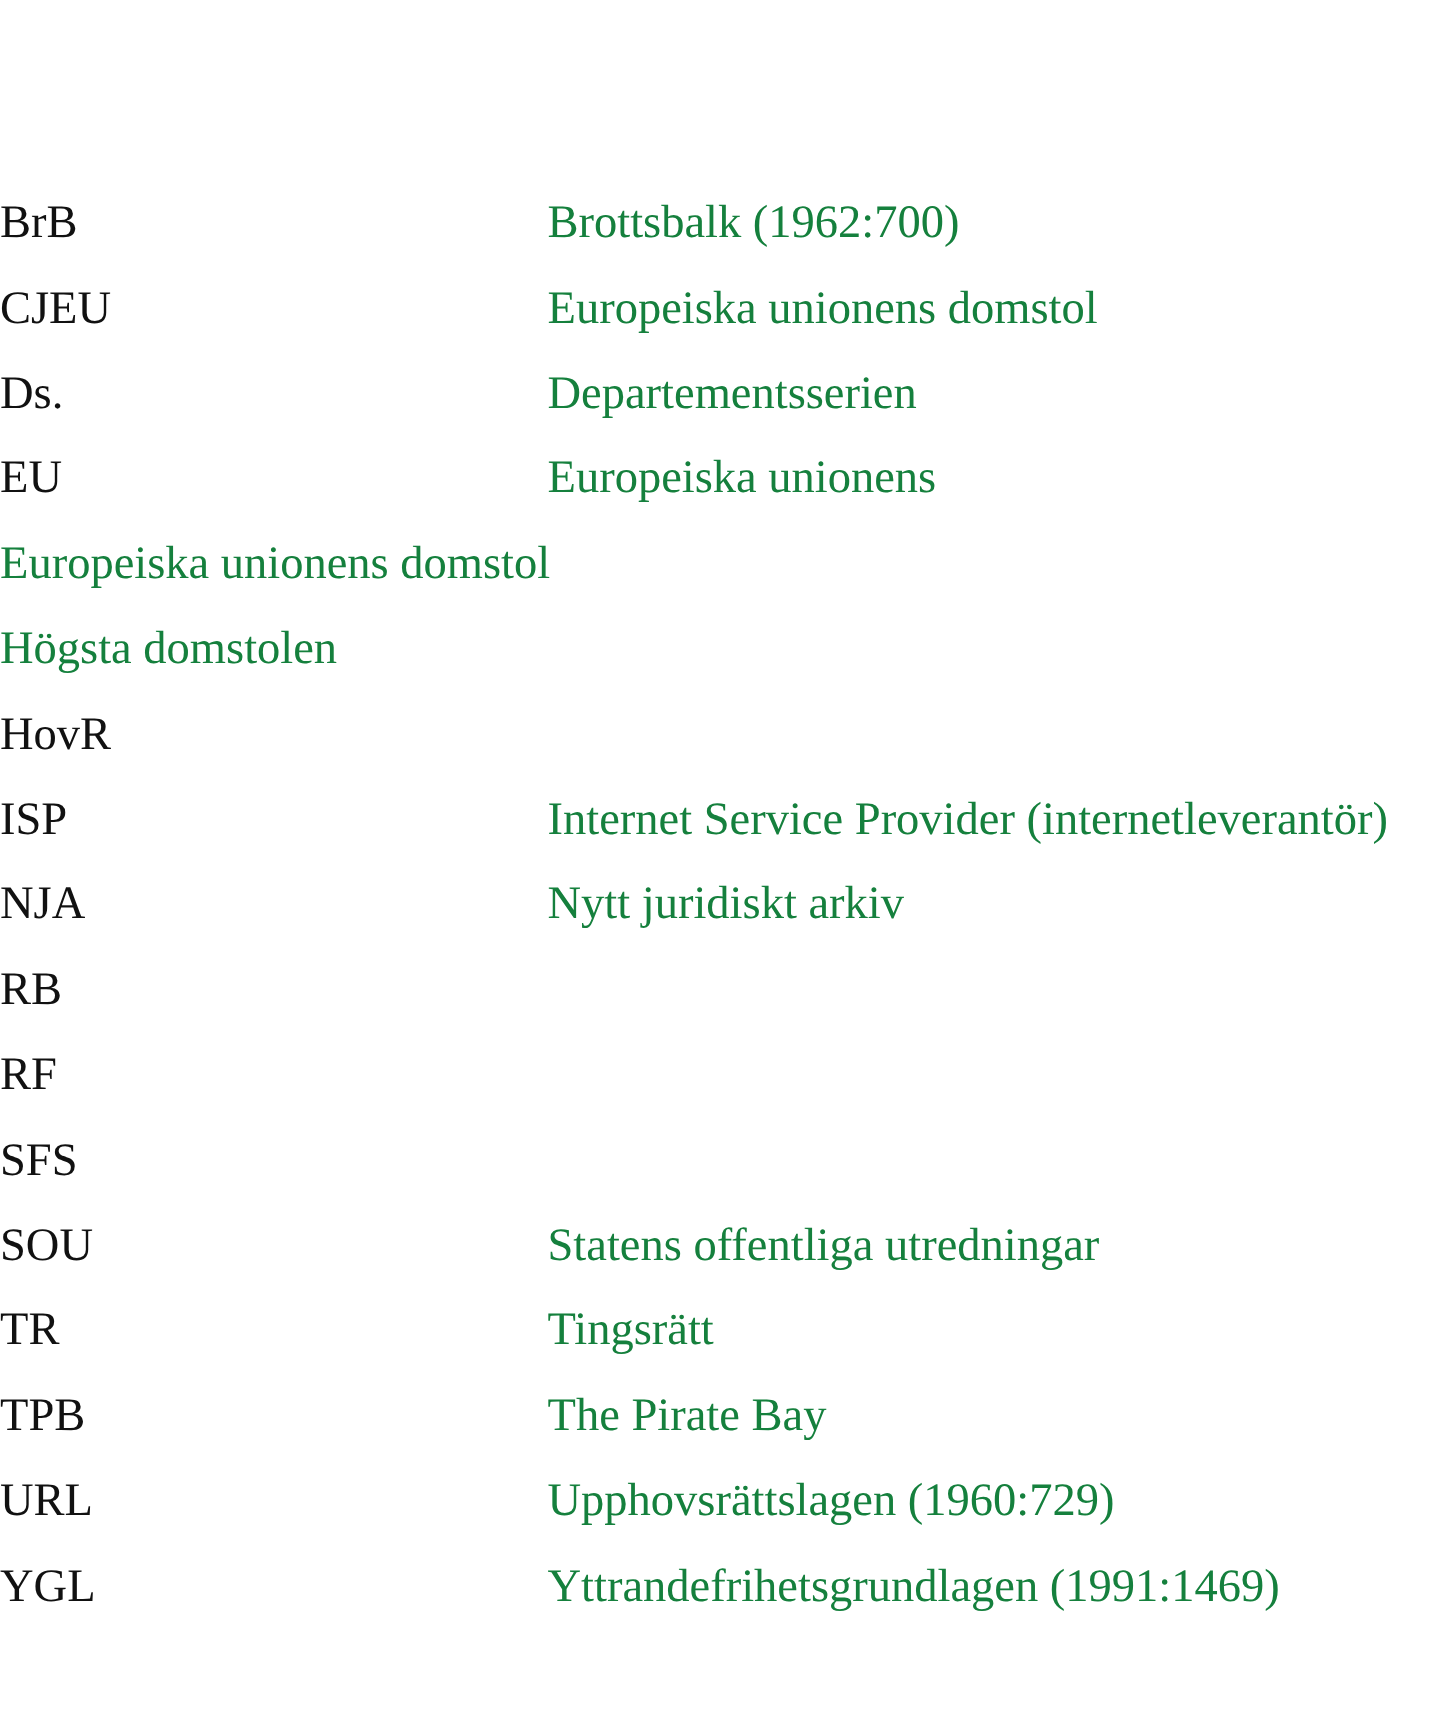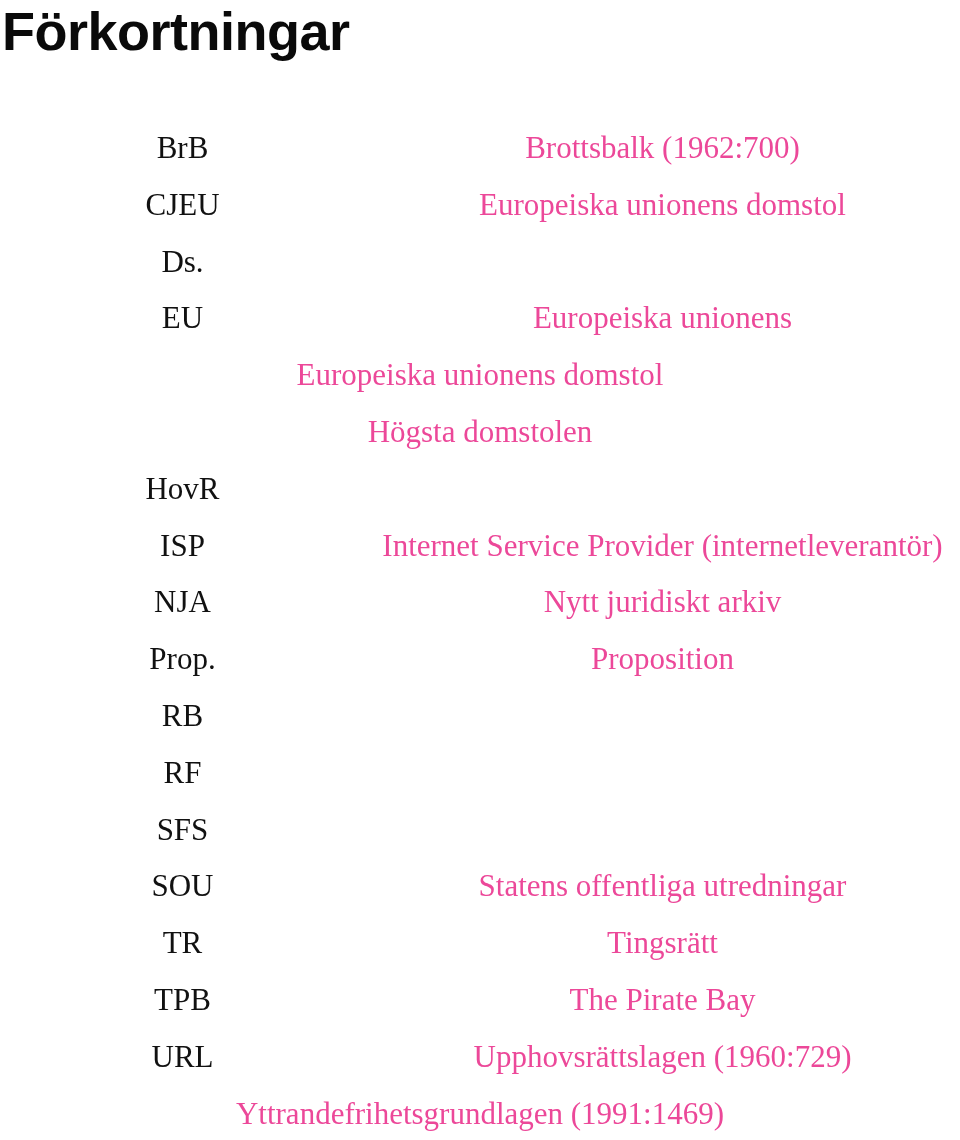--- a/index.html
+++ b/index.html
@@ -45,58 +45,57 @@
     left: 0;
     top: 130px;
     width: 960px;
   }
 
   .abbrev-row {
     position: relative;
     height: 56.8px;
     display: flex;
     align-items: flex-start;
-    text-align: center;
   }
 
   .abbrev-term {
     flex: 0 0 365px;
     width: 365px;
     font-size: 31px;
     line-height: 36px;
     white-space: nowrap;
     color: #111111;
   }
 
   .abbrev-definition {
     flex: 1 1 auto;
     font-size: 31px;
     line-height: 36px;
     white-space: nowrap;
-    color: #ec4899;
+    color: #15803d;
   }
 </style>
 </head>
 <body>
 
 <div class="page">
 
-  <h1 class="page-title">Förkortningar</h1>
 
   <div class="abbrev-list">
       <div class="abbrev-row">
         <div class="abbrev-term">BrB</div>
         <div class="abbrev-definition">Brottsbalk (1962:700)</div>
       </div>
       <div class="abbrev-row">
         <div class="abbrev-term">CJEU</div>
         <div class="abbrev-definition">Europeiska unionens domstol</div>
       </div>
       <div class="abbrev-row">
         <div class="abbrev-term">Ds.</div>
+        <div class="abbrev-definition">Departementsserien</div>
       </div>
       <div class="abbrev-row">
         <div class="abbrev-term">EU</div>
         <div class="abbrev-definition">Europeiska unionens</div>
       </div>
       <div class="abbrev-row">
         <div class="abbrev-definition">Europeiska unionens domstol</div>
       </div>
       <div class="abbrev-row">
         <div class="abbrev-definition">Högsta domstolen</div>
@@ -104,24 +103,20 @@
       <div class="abbrev-row">
         <div class="abbrev-term">HovR</div>
       </div>
       <div class="abbrev-row">
         <div class="abbrev-term">ISP</div>
         <div class="abbrev-definition">Internet Service Provider (internetleverantör)</div>
       </div>
       <div class="abbrev-row">
         <div class="abbrev-term">NJA</div>
         <div class="abbrev-definition">Nytt juridiskt arkiv</div>
-      </div>
-      <div class="abbrev-row">
-        <div class="abbrev-term">Prop.</div>
-        <div class="abbrev-definition">Proposition</div>
       </div>
       <div class="abbrev-row">
         <div class="abbrev-term">RB</div>
       </div>
       <div class="abbrev-row">
         <div class="abbrev-term">RF</div>
       </div>
       <div class="abbrev-row">
         <div class="abbrev-term">SFS</div>
       </div>
@@ -135,17 +130,18 @@
       </div>
       <div class="abbrev-row">
         <div class="abbrev-term">TPB</div>
         <div class="abbrev-definition">The Pirate Bay</div>
       </div>
       <div class="abbrev-row">
         <div class="abbrev-term">URL</div>
         <div class="abbrev-definition">Upphovsrättslagen (1960:729)</div>
       </div>
       <div class="abbrev-row">
+        <div class="abbrev-term">YGL</div>
         <div class="abbrev-definition">Yttrandefrihetsgrundlagen (1991:1469)</div>
       </div>
     </div>
 
 </div>
 
 </body></html>

